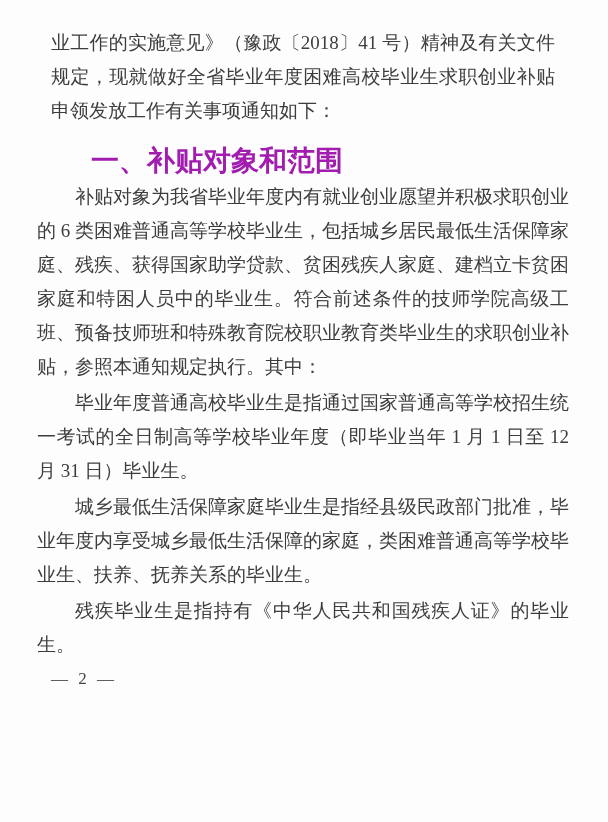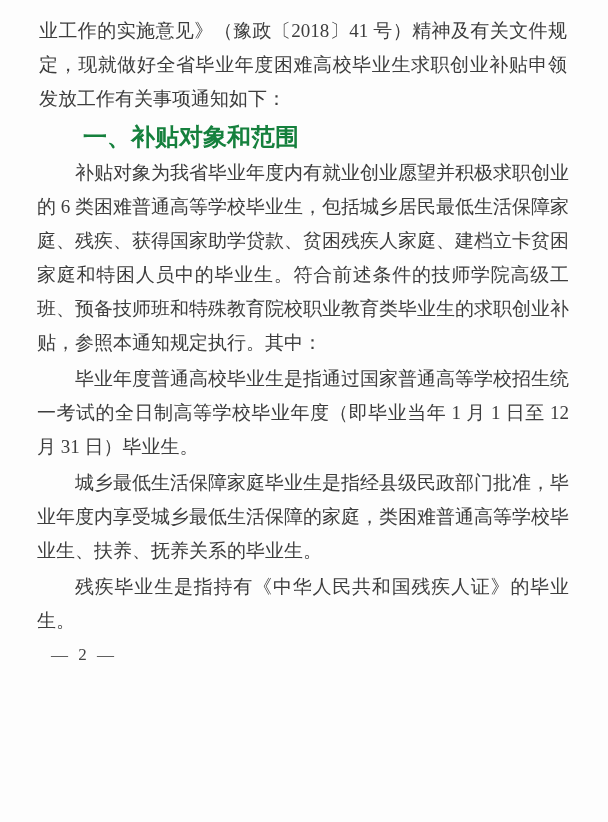--- a/index.html
+++ b/index.html
@@ -16,31 +16,31 @@
     padding: 10px 37px 0 35px;
     overflow: hidden;
     font-family: "Liberation Serif", "DejaVu Serif", serif;
     font-size: 19px;
     line-height: 34px;
     color: #3d3d3d;
     text-align: justify;
     text-justify: inter-ideograph;
   }
   .continuation-para {
-    margin: 4px;
+    margin: 16px;
     text-indent: 0;
   }
   .section-heading {
     margin: 0;
     text-indent: 2em;
     font-family: "Liberation Sans", "DejaVu Sans", sans-serif;
     font-weight: bold;
-    font-size: 24px;
+    font-size: 28px;
     line-height: 34px;
-    color: #15803d;
+    color: #a21caf;
     text-align: left;
   }
   .body-para {
     margin: 2px;
     text-indent: 2em;
   }
   .page-number {
     margin-top: -2px;
     padding-left: 16px;
     font-size: 17px;

